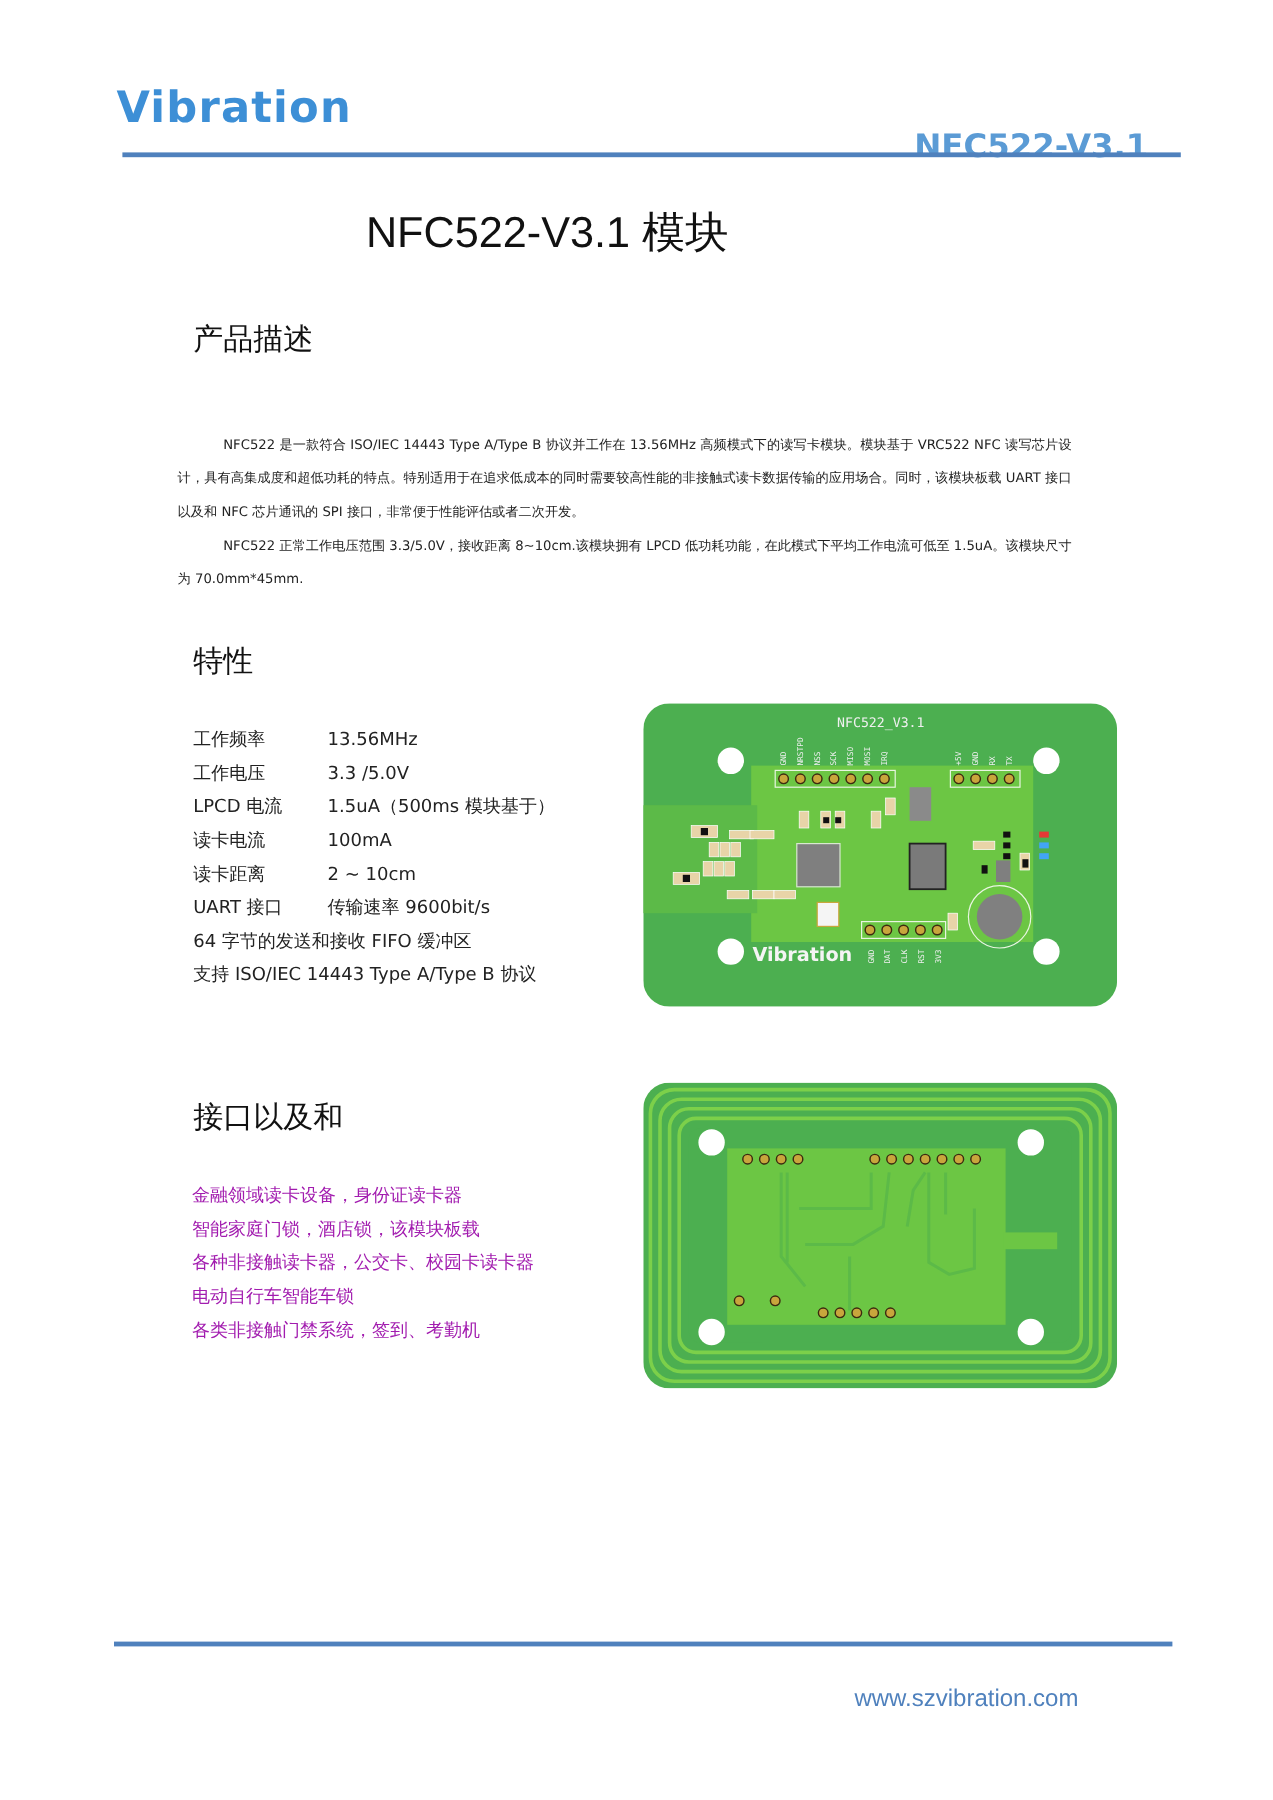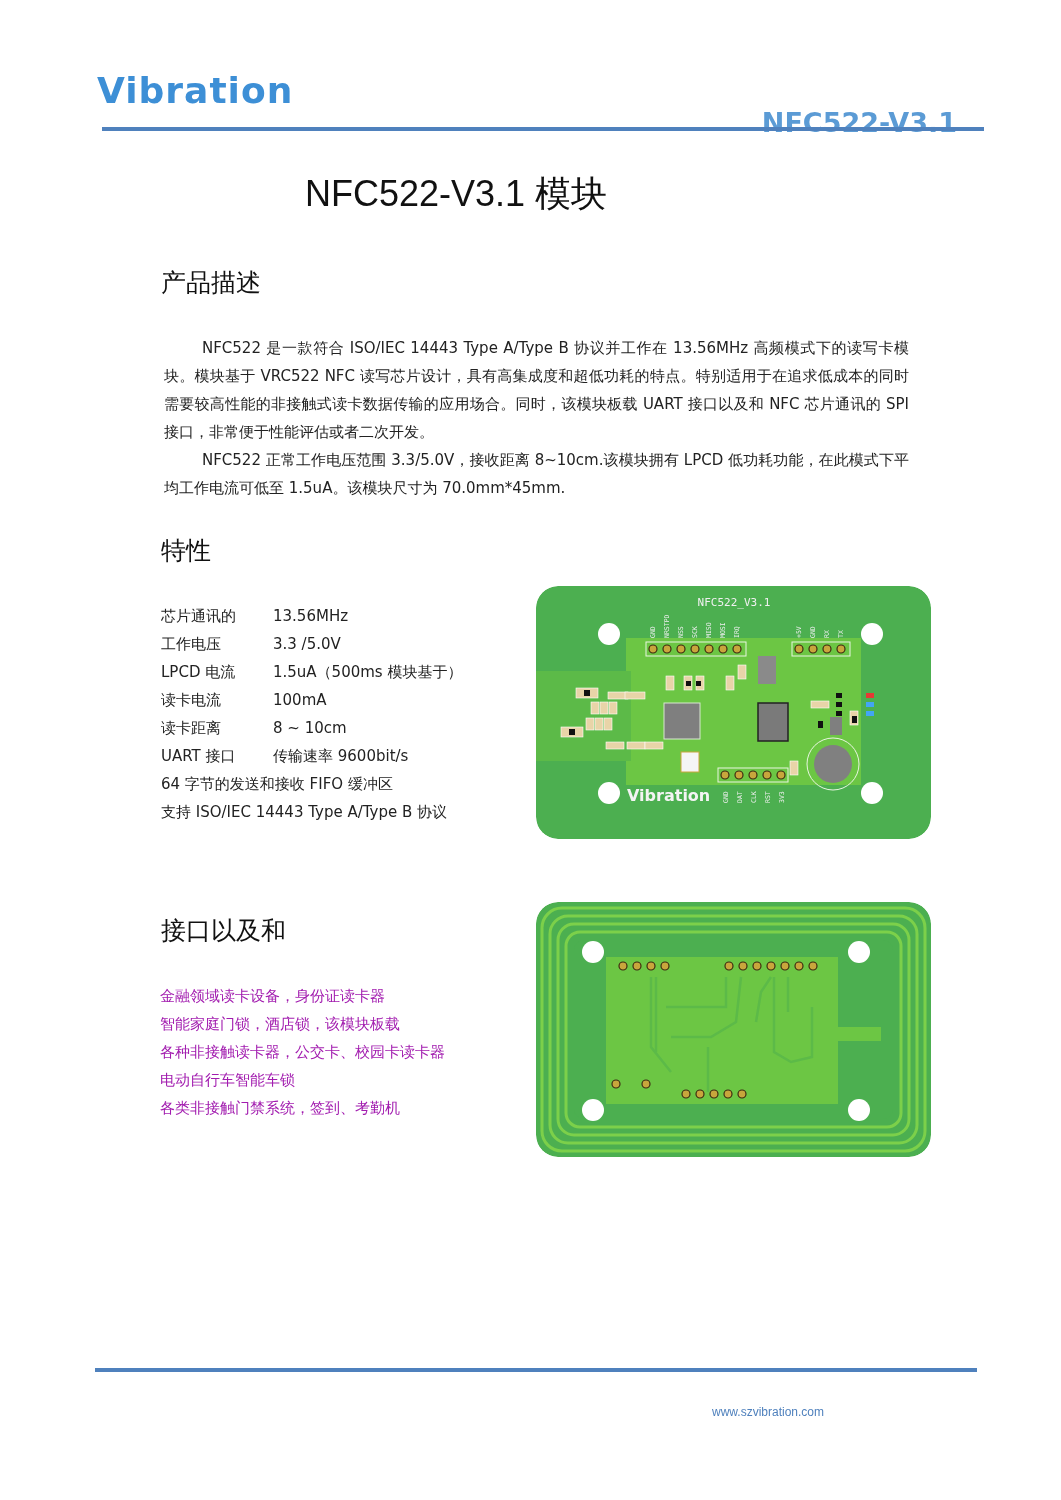--- a/index.html
+++ b/index.html
@@ -3,66 +3,66 @@
 <meta charset="utf-8">
 <style>
   html, body { margin: 0; padding: 0; background: #ffffff; }
   body { width: 1061px; height: 1500px; position: relative; overflow: hidden; font-family: "DejaVu Sans", "Liberation Sans", sans-serif; color: #1a1a1a; }
   .abs { position: absolute; }
   .brand { left: 97px; top: 70px; font-family: "DejaVu Sans", sans-serif; font-weight: bold; font-size: 36px; color: #3d8fd6; letter-spacing: 1px; }
   .model-tag { right: 104px; top: 84px; font-family: "DejaVu Sans", sans-serif; font-weight: bold; font-size: 27px; color: #5b9bd5; margin-top: 23px; }
   .rule-top { left: 102px; top: 127px; width: 882px; height: 4px; background: #4f81bd; }
   .doc-title { left: 0; width: 912px; top: 170px; text-align: center; font-family: "Liberation Sans", sans-serif; font-size: 36px; color: #111; }
   .h2 { font-size: 25px; color: #111; font-family: "DejaVu Sans", sans-serif; }
-  .para { left: 164px; width: 745px; font-size: 15px; line-height: 28px; color: #222; }
+  .para { left: 148px; width: 745px; font-size: 11px; line-height: 28px; color: #222; margin-top: 23px; }
   .para p { margin: 0; text-indent: 38px; text-align: justify; }
   .spec-row { display: flex; font-size: 15px; line-height: 28px; color: #222; }
   .spec-row .k { width: 112px; }
   .apps { left: 160px; top: 982px; font-size: 15px; line-height: 28px; color: #a21caf; }
   .rule-bottom { left: 95px; top: 1368px; width: 882px; height: 4px; background: #4f81bd; }
-  .footer-url { left: 712px; top: 1405px; font-family: "Liberation Sans", sans-serif; font-size: 12px; color: #4f81bd; }
-  .pcb { border-radius: 22px; overflow: hidden; }
+  .footer-url { left: 712px; top: 1405px; font-family: "Liberation Sans", sans-serif; font-size: 20px; color: #4f81bd; }
+  .pcb { border-radius: 8px; overflow: hidden; }
   .pcb svg { display: block; }
 </style>
 </head>
 <body>
 
 <div class="abs brand">Vibration</div>
 <div class="abs model-tag">NFC522-V3.1</div>
 <div class="abs rule-top"></div>
 
 <div class="abs doc-title">NFC522-V3.1 模块</div>
 
 <div class="abs h2" style="left:161px; top:266px;">产品描述</div>
 <div class="abs para" style="top:334px;">
   <p>NFC522  是一款符合 ISO/IEC 14443 Type A/Type B 协议并工作在 13.56MHz 高频模式下的读写卡模块。模块基于 VRC522 NFC 读写芯片设计，具有高集成度和超低功耗的特点。特别适用于在追求低成本的同时需要较高性能的非接触式读卡数据传输的应用场合。同时，该模块板载 UART 接口以及和 NFC 芯片通讯的 SPI 接口，非常便于性能评估或者二次开发。</p>
   <p>NFC522  正常工作电压范围  3.3/5.0V，接收距离 8~10cm.该模块拥有 LPCD 低功耗功能，在此模式下平均工作电流可低至 1.5uA。该模块尺寸为 70.0mm*45mm.</p>
 </div>
 
 <div class="abs h2" style="left:161px; top:534px;">特性</div>
 <div class="abs" style="left:161px; top:602px;">
   <div class="spec-row">
-      <span class="k">芯片通讯的</span>
+      <span class="k">工作频率</span>
       <span>13.56MHz</span>
     </div>
   <div class="spec-row">
       <span class="k">工作电压</span>
       <span>3.3 /5.0V</span>
     </div>
   <div class="spec-row">
       <span class="k">LPCD 电流</span>
       <span>1.5uA（500ms 模块基于）</span>
     </div>
   <div class="spec-row">
       <span class="k">读卡电流</span>
       <span>100mA</span>
     </div>
   <div class="spec-row">
       <span class="k">读卡距离</span>
-      <span>8 ~ 10cm</span>
+      <span>2 ~ 10cm</span>
     </div>
   <div class="spec-row">
       <span class="k">UART 接口</span>
       <span>传输速率 9600bit/s</span>
     </div>
   <div class="spec-row">64 字节的发送和接收 FIFO 缓冲区</div>
   <div class="spec-row">支持 ISO/IEC 14443 Type A/Type B 协议</div>
 </div>
 
 <div class="abs pcb" style="left:536px; top:586px; width:395px; height:253px;">

